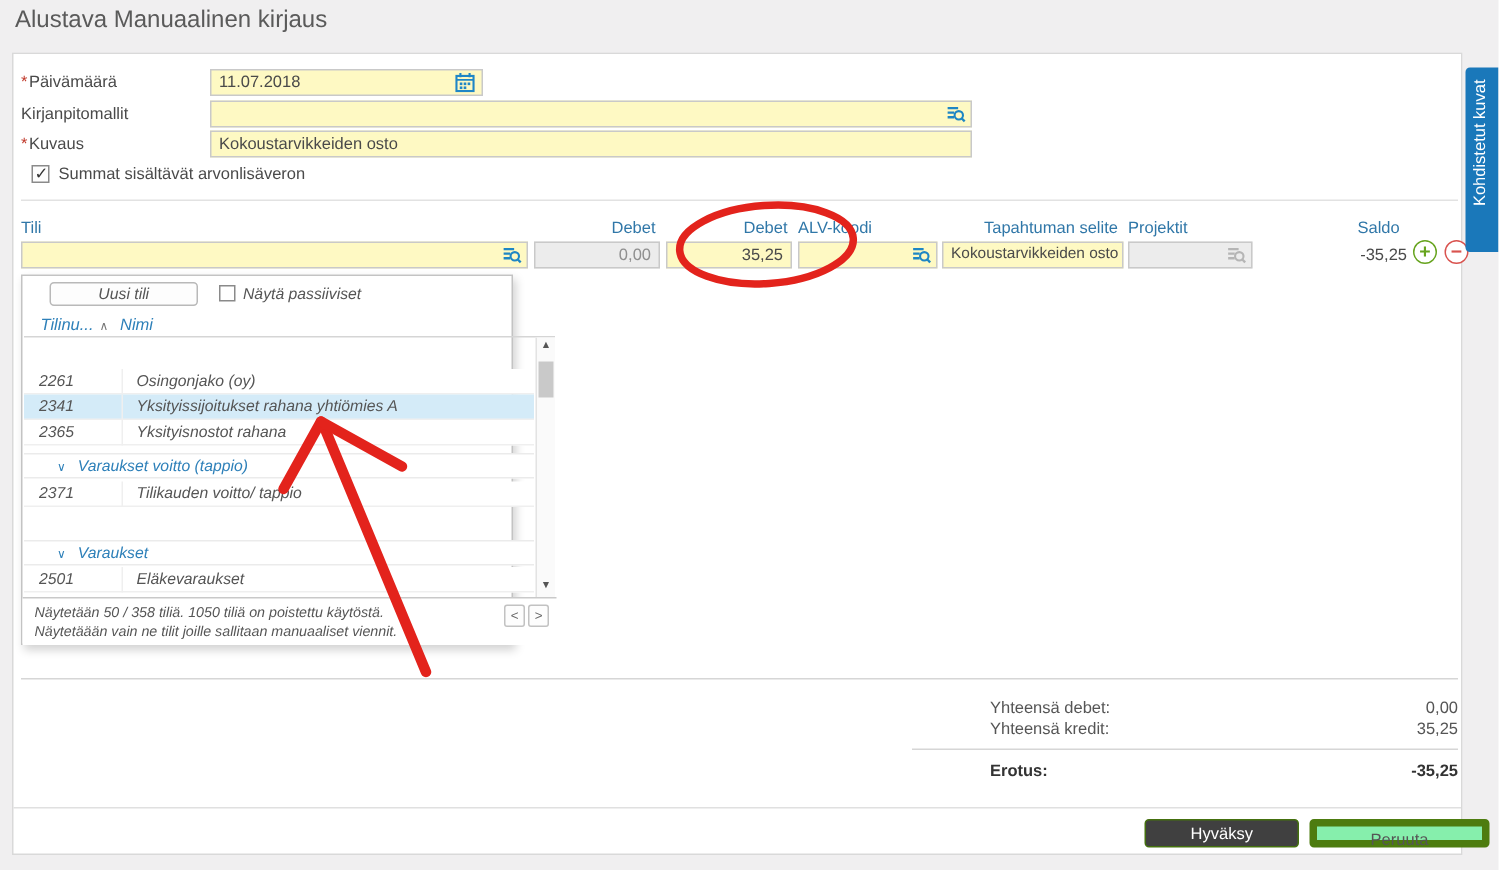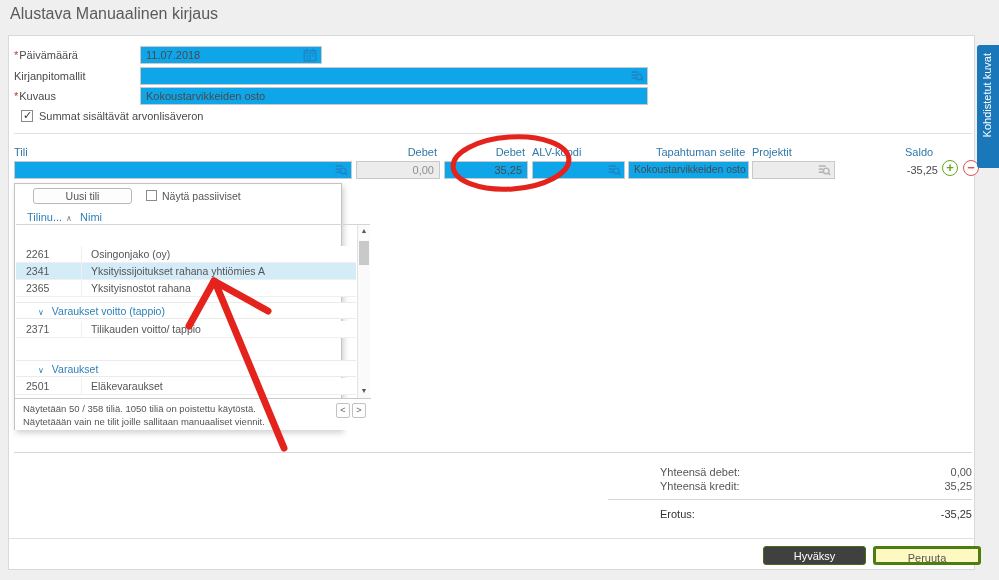--- a/index.html
+++ b/index.html
@@ -7,21 +7,21 @@
   body { background:#f0eff0; font-family:"Liberation Sans","DejaVu Sans",sans-serif; color:#4a4a4a; position:relative; }
 
   .abs { position:absolute; }
   .page-title { left:10px; top:5px; font-size:16px; color:#5a5a5a; }
 
   .panel { left:8px; top:35px; width:967px; height:535px; background:#fff; border:1px solid #d9d9d9; }
 
   .lbl { position:absolute; font-size:11px; color:#4a4a4a; white-space:nowrap; }
   .req::before { content:"*"; color:#c0392b; margin-right:1px; }
 
-  .inp { position:absolute; background:#0ea5e9; border:1px solid #c9c9c9; font-size:11px; color:#4a4a4a;
+  .inp { position:absolute; background:#fef9c3; border:1px solid #c9c9c9; font-size:11px; color:#4a4a4a;
          height:18px; line-height:16px; padding:0 5px; white-space:nowrap; overflow:hidden; }
   .inp.disabled { background:#ececec; color:#8f8f8f; }
   .num { text-align:right; }
 
   .field-icon { position:absolute; width:14px; height:14px; }
   .field-icon svg { display:block; }
 
   .chk { position:absolute; width:12px; height:12px; border:1px solid #8a8a8a; background:#fff; }
   .chk.checked { background:#fdfdfd; }
   .chk.checked::after { content:"✓"; position:absolute; left:1px; top:-2px; font-size:11px; color:#333; font-weight:bold; }
@@ -29,21 +29,21 @@
   .col-h { position:absolute; font-size:11px; color:#3077a8; white-space:nowrap; }
   .hline { position:absolute; height:1px; background:#e2e2e2; }
 
   .circle-btn { position:absolute; width:16px; height:16px; border-radius:50%; text-align:center;
                 font-size:13px; line-height:14px; font-weight:bold; background:#fff; }
   .circle-btn.green { border:1.5px solid #67a41f; color:#67a41f; }
   .circle-btn.red   { border:1.5px solid #d9534f; color:#d9534f; }
 
   
   .picker { left:14px; top:183px; width:328px; height:247px; background:#fff; border:1px solid #c3c3c3;
-            box-shadow:2px 3px 6px rgba(0,0,0,.18); z-index:10; }
+            box-shadow:2px 3px 6px rgba(0,0,0,.18); z-index:10;font-style:italic; }
   .picker .rel { position:absolute; }
   .btn-uusi { position:absolute; left:18px; top:4px; width:99px; height:16px; background:#fdfdfd;
               border:1px solid #b9b9b9; border-radius:3px; font-size:10.5px; color:#555; text-align:center; line-height:14px; }
   .pick-colh { position:absolute; font-size:11px; color:#2e80b9; }
   .sort-caret { font-size:8px; color:#777; margin-left:4px; }
   .grp { position:absolute; left:1px; width:340px; height:17px; font-size:10.5px; color:#2e80b9;
          line-height:17px; border-bottom:1px solid #ebebeb; border-top:1px solid #ebebeb; background:#fff; }
   .grp .chev { margin-left:22px; margin-right:8px; font-size:8px; color:#2e80b9; }
   .acc-row { position:absolute; left:1px; width:340px; height:17px; font-size:10.5px; color:#555;
              line-height:17px; border-bottom:1px solid #efefef; background:#fff; }
@@ -56,24 +56,24 @@
   .sb-thumb { position:absolute; left:1px; top:16px; width:10px; height:24px; background:#c9c9c9; }
 
   .pick-footer { position:absolute; left:0; top:214px; width:356px; height:32px; border-top:1px solid #c9c9c9; background:#fff; }
   .pf-line { position:absolute; left:8px; font-size:9.5px; color:#555; white-space:nowrap; }
   .pg-btn { position:absolute; top:4px; width:14px; height:15px; border:1px solid #c2c2c2; border-radius:2px;
             background:#fdfdfd; color:#666; font-size:9px; text-align:center; line-height:13px; }
 
   
   .tot-lbl { position:absolute; font-size:11px; color:#555; }
   .tot-val { position:absolute; font-size:11px; color:#555; text-align:right; width:80px; }
-  .bold { font-weight:normal; color:#333; }
+  .bold { font-weight:bold; color:#333; }
   .btn { position:absolute; height:19px; border-radius:3px; font-size:11px; text-align:center; line-height:18px; }
   .btn-approve { left:763px; top:546px; width:103px; background:#404040; border:1px solid #44700e; color:#fff; }
-  .btn-cancel  { left:873px; top:546px; width:108px;  background:#fef9c3; border:3px solid #4d7c0f; color:#555; }
+  .btn-cancel  { left:873px; top:546px; width:120px;  background:#86efac; border:5px solid #4d7c0f; color:#555; }
 
   .side-tab { left:977px; top:45px; width:22px; height:123px; background:#1a78ba; border-radius:3px 0 0 3px; z-index:5; }
   .side-tab span { position:absolute; left:4px; top:8px; writing-mode:vertical-rl; transform:rotate(180deg);
                    color:#fff; font-size:11px; white-space:nowrap; }
 
   .annotations { position:absolute; left:0; top:0; z-index:100; pointer-events:none; }
 </style>
 </head>
 <body>
 

